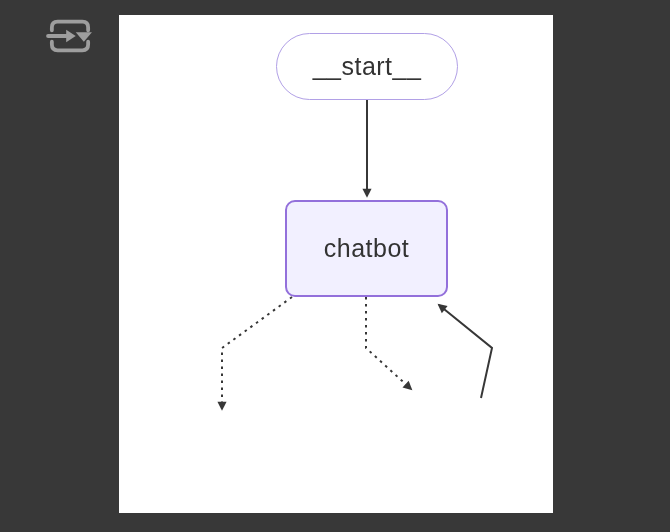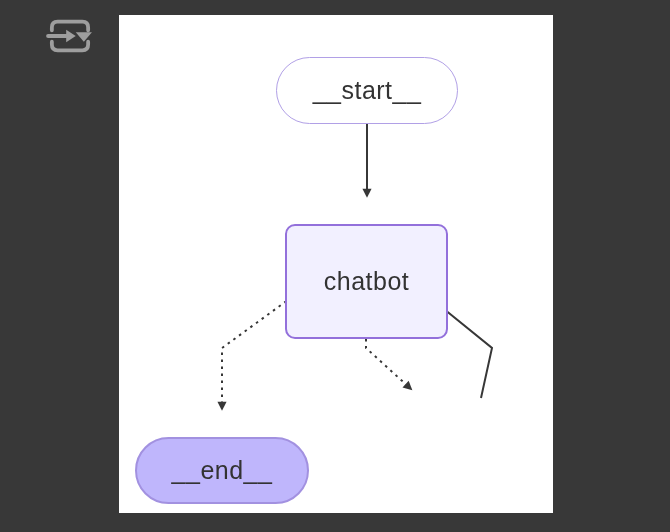--- a/index.html
+++ b/index.html
@@ -42,37 +42,36 @@
   .node {
     position: absolute;
     box-sizing: border-box;
     display: flex;
     align-items: center;
     justify-content: center;
     color: #333333;
     font-size: 25px;
     letter-spacing: 0.5px;
     background: #ffffff;
-    margin-top: 24px;
   }
   .node span { white-space: nowrap; }
   .stadium-start {
     left: 157px;
     top: 18px;
     width: 182px;
     height: 67px;
     border: 1.6px solid #b1a0e6;
     border-radius: 34px;
     background: #ffffff;
   }
   .rect-chatbot {
     left: 166px;
     top: 185px;
     width: 163px;
-    height: 115px;
+    height: 97px;
     border: 2px solid #9370db;
     border-radius: 10px;
     background: #f2f0ff;
   }
   .stadium-end {
     left: 16px;
     top: 398px;
     width: 174px;
     height: 67px;
     border: 2px solid #a291e0;
@@ -130,18 +129,15 @@
 
     <div class="node stadium-start">
       <span>__start__</span>
     </div>
 
     <div class="node rect-chatbot">
       <span>chatbot</span>
     </div>
 
 
-    <div class="node stadium-end">
-      <span>__end__</span>
-    </div>
 
   </div>
 </div>
 
 </body></html>

